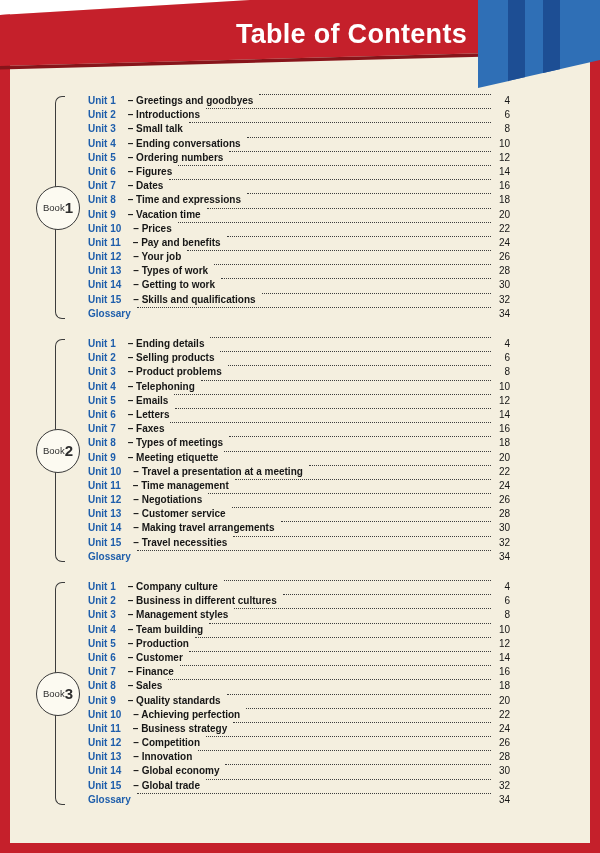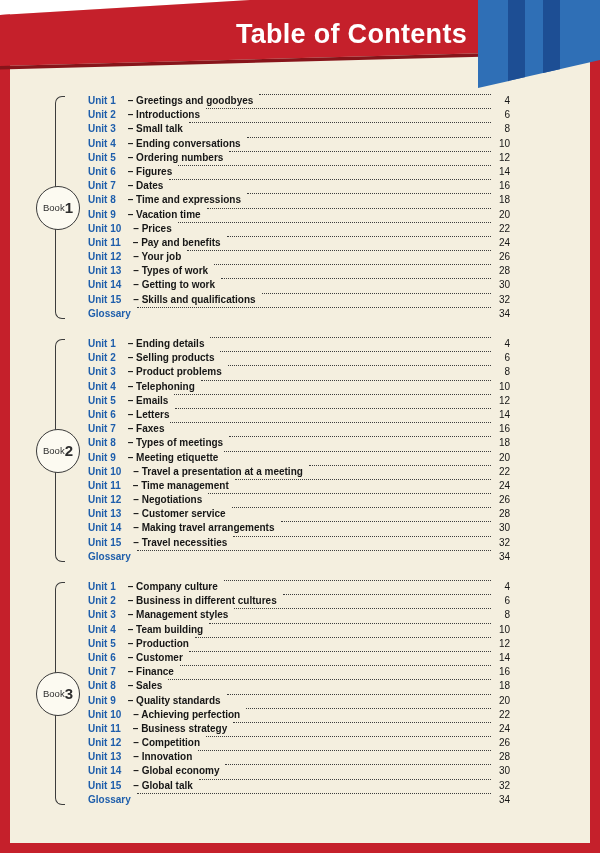--- a/index.html
+++ b/index.html
@@ -419,21 +419,21 @@
             <span class="page-num">28</span>
           </div>
           <div class="entry-row">
             <span class="unit">Unit 14</span>
             <span class="title">– Global economy</span>
             <span class="leader"></span>
             <span class="page-num">30</span>
           </div>
           <div class="entry-row">
             <span class="unit">Unit 15</span>
-            <span class="title">– Global talk</span>
+            <span class="title">– Global trade</span>
             <span class="leader"></span>
             <span class="page-num">32</span>
           </div>
           <div class="entry-row">
             <span class="unit">Glossary</span>
             <span class="leader"></span>
             <span class="page-num">34</span>
           </div>
         </div>
   </section>

